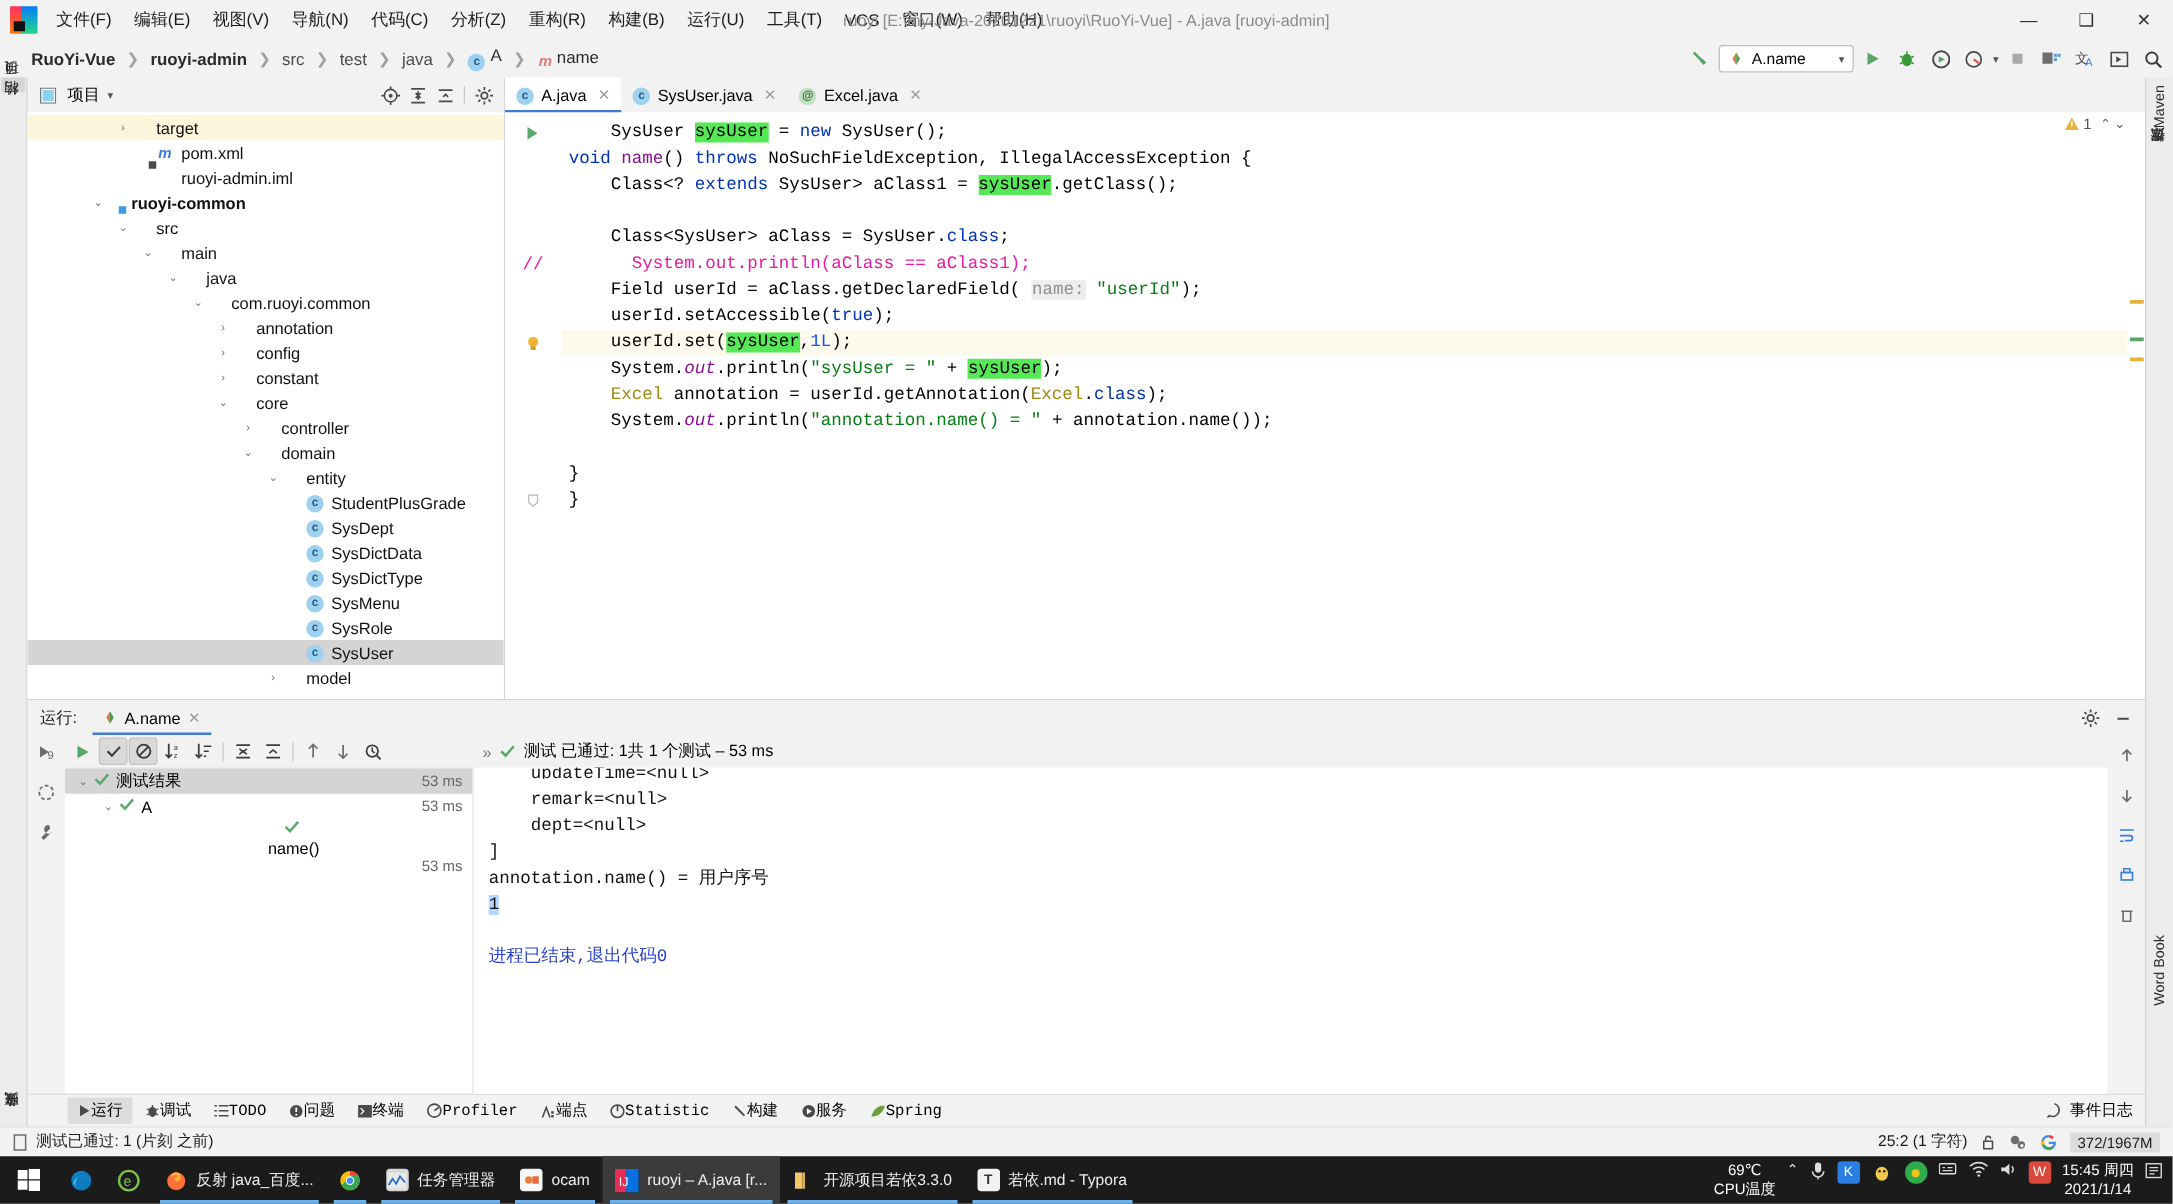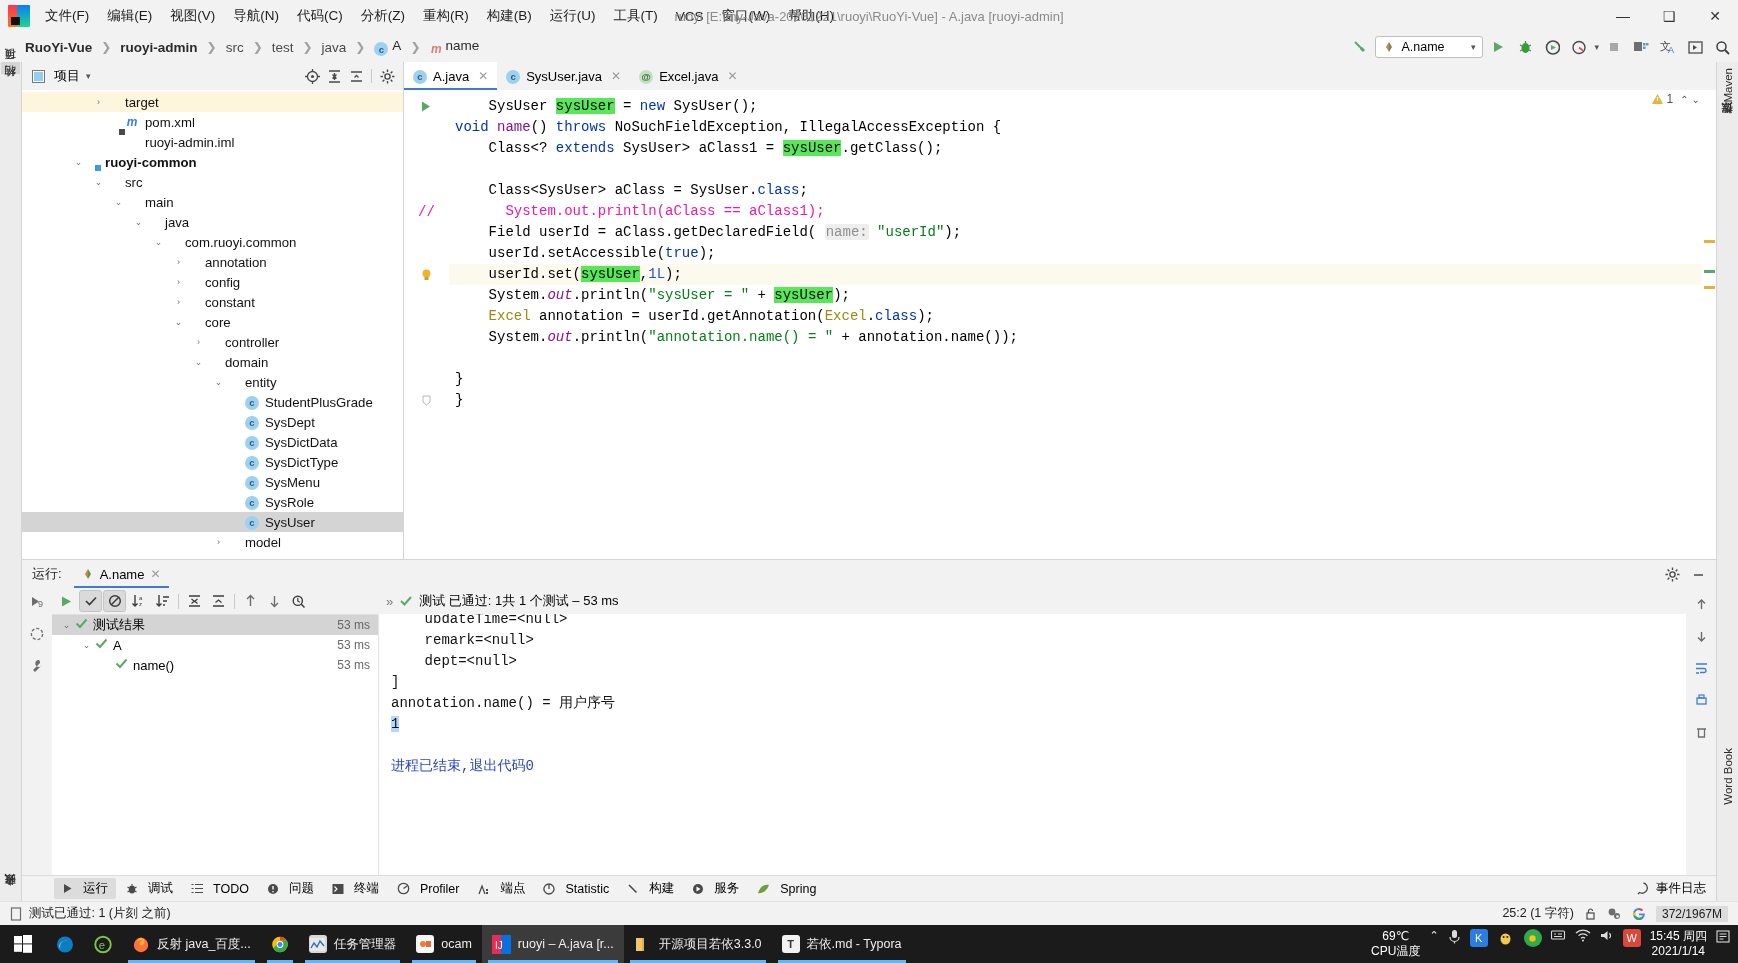--- a/index.html
+++ b/index.html
@@ -131,21 +131,21 @@
   .teststatus { height:26px; display:flex; align-items:center; gap:6px; font-size:13px; padding-left:8px; background:#f2f2f2; }
   .console { flex:1; background:#fff; font-family:"Liberation Mono","DejaVu Sans Mono",monospace; font-size:14px;
              padding:2px 0 0 12px; overflow:hidden; position:relative; border-left:1px solid #e4e4e4; }
   .cline { height:21px; line-height:21px; white-space:pre; color:#111; }
   .cline.link { color:#2a44c9; }
   .cline .selbg { background:#b4d7ff; }
   .console-right { width:30px; background:#f2f2f2; display:flex; flex-direction:column; align-items:center; padding-top:6px; gap:12px; }
 
   
   .toolbar-bottom { height:26px; background:#f2f2f2; display:flex; align-items:center; padding-left:32px; gap:2px; border-top:1px solid #dcdcdc;}
-  .tw { display:flex; align-items:center; gap:10px; padding:2px 8px; font-size:12.5px; border-radius:2px; }
+  .tw { display:flex; align-items:center; gap:0; padding:2px 8px; font-size:12.5px; border-radius:2px;font-family:Liberation Mono, monospace; }
   .tw.sel { background:#dcdcdc; }
   .toolbar-bottom .right { margin-left:auto; display:flex; align-items:center; gap:6px; padding-right:10px; }
 
   
   .statusbar { height:24px; background:#f2f2f2; display:flex; align-items:center; padding-left:10px; font-size:12.5px; color:#1c1c1c; border-top:1px solid #e2e2e2;}
   .statusbar .right { margin-left:auto; display:flex; align-items:center; gap:10px; padding-right:10px; }
   .mem { background:#dcdcdc; padding:1px 6px; font-size:12px; }
 
   
   .taskbar { position:absolute; left:0; top:925px; width:1738px; height:38px; background:#1b1b1b; display:flex; align-items:center; }
@@ -676,21 +676,21 @@
                   <span class="ms">53 ms</span>
                 </div>
                 <div class="trow" style="padding-left: 28px;">
                   <span class="arrow">⌄</span>
                   <span style="margin:0 5px 0 2px"><svg width="13" height="13" viewBox="0 0 13 13">
                       <path d="M1.5 6.5 L5 10 L11.5 2.5" stroke="#59a869" stroke-width="2" fill="none"></path>
                     </svg></span>
                   <span>A</span>
                   <span class="ms">53 ms</span>
                 </div>
-                <div class="trow" style="padding-left: 48px;">
+                <div class="trow" style="padding-left: 48px; flex-direction: column;">
                   <span class="arrow"></span>
                   <span style="margin:0 5px 0 2px"><svg width="13" height="13" viewBox="0 0 13 13">
                       <path d="M1.5 6.5 L5 10 L11.5 2.5" stroke="#59a869" stroke-width="2" fill="none"></path>
                     </svg></span>
                   <span>name()</span>
                   <span class="ms">53 ms</span>
                 </div>
               </div>
           </div>
 

